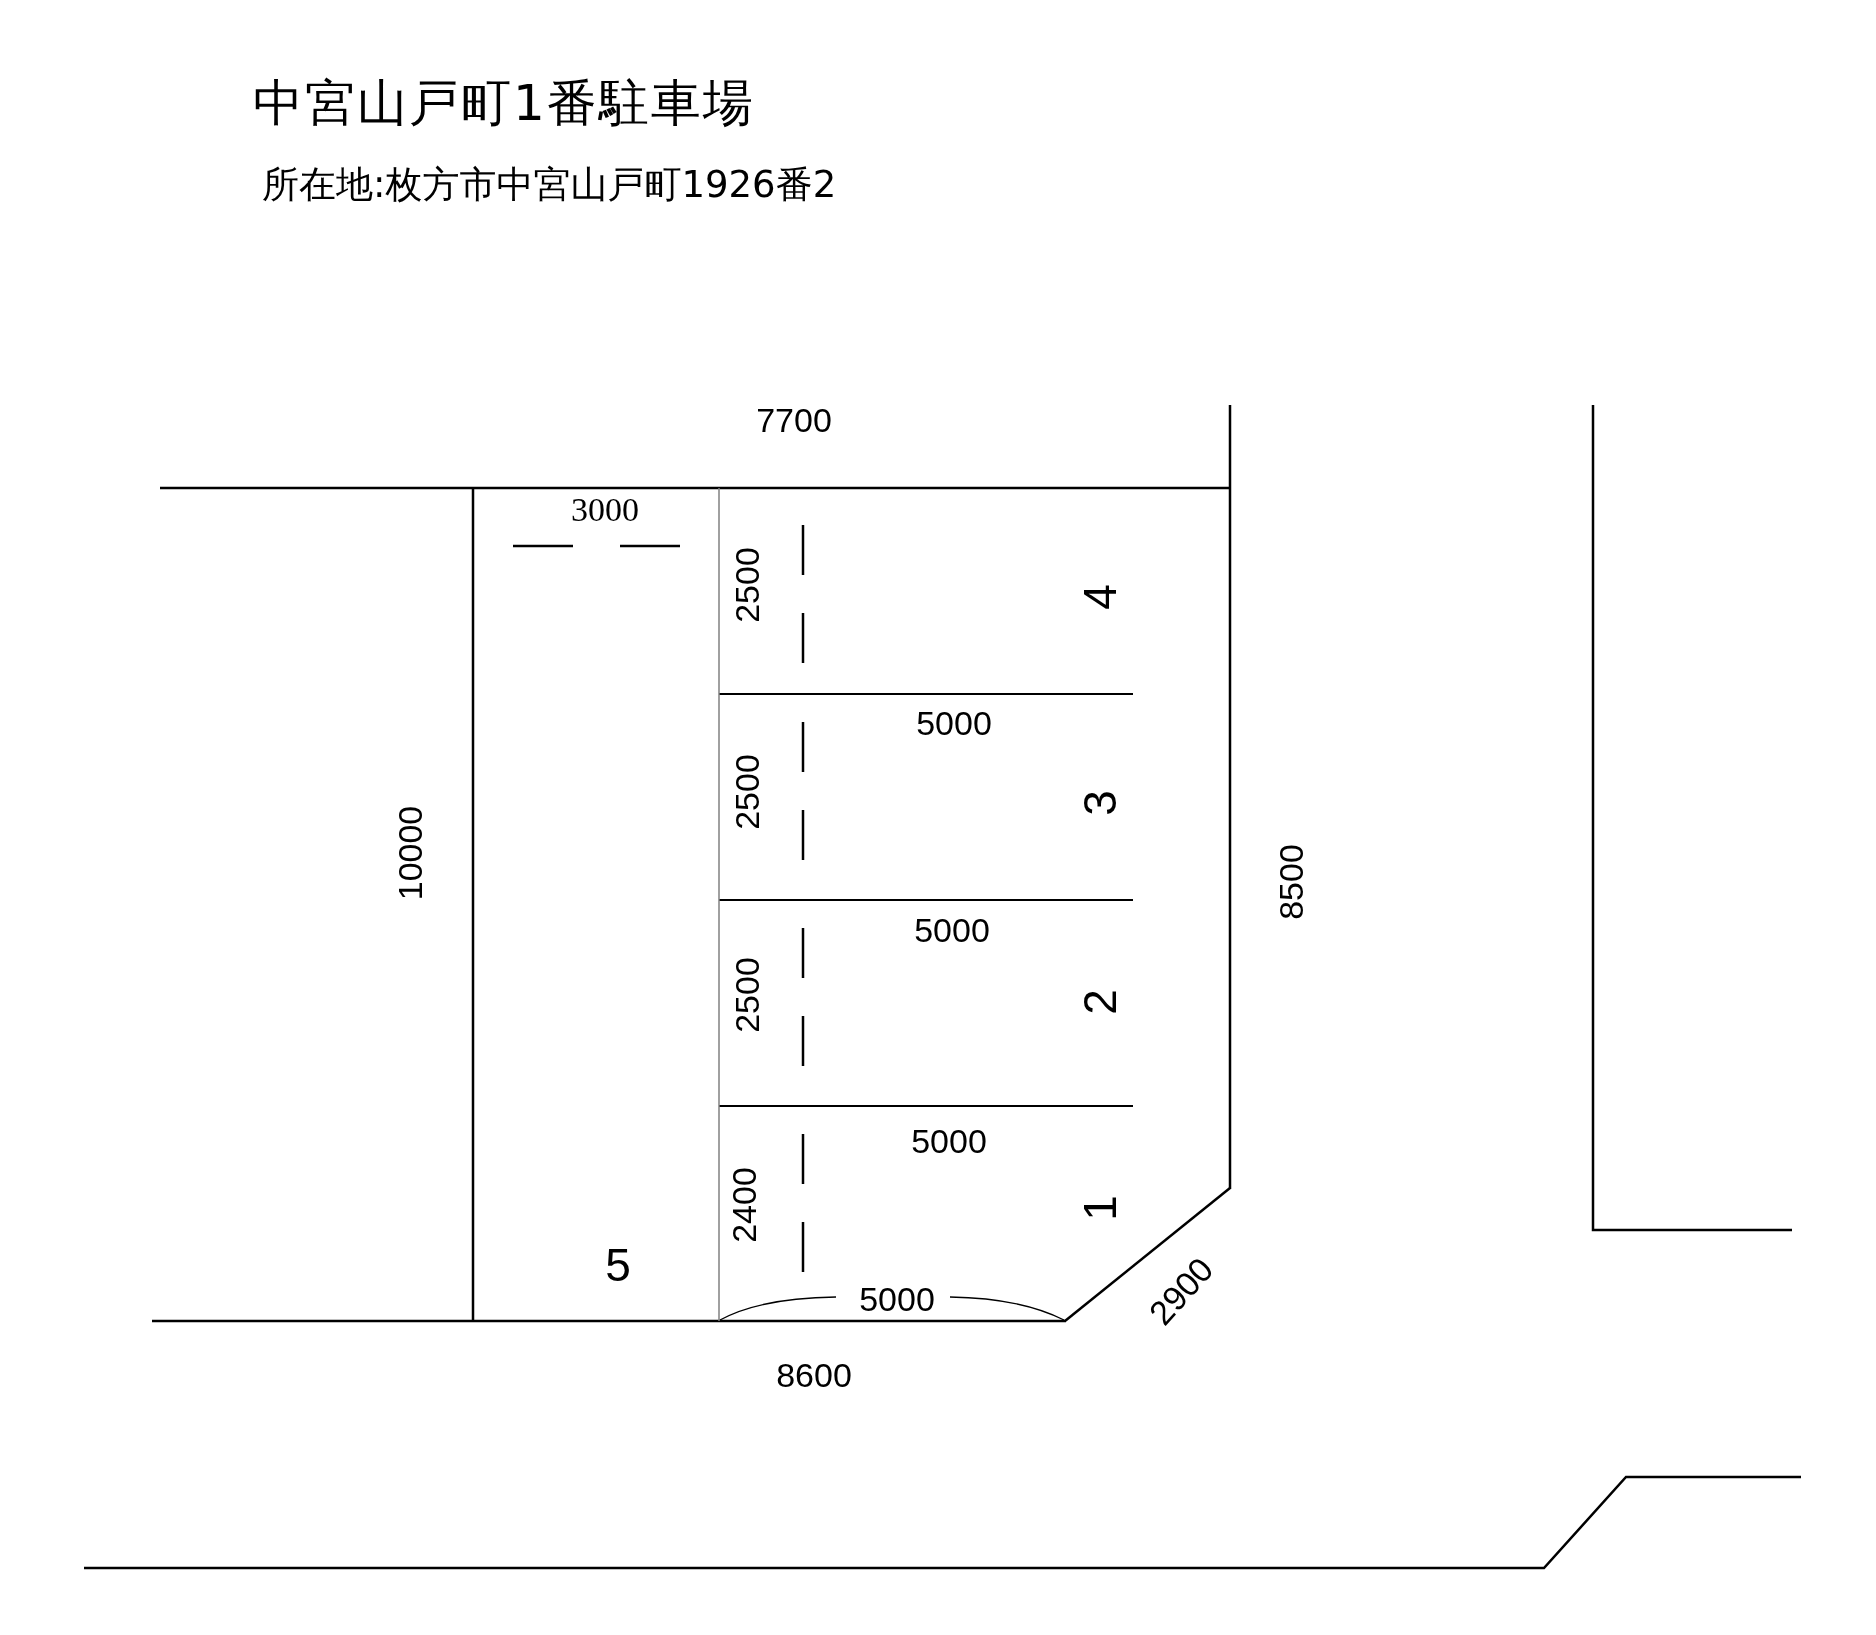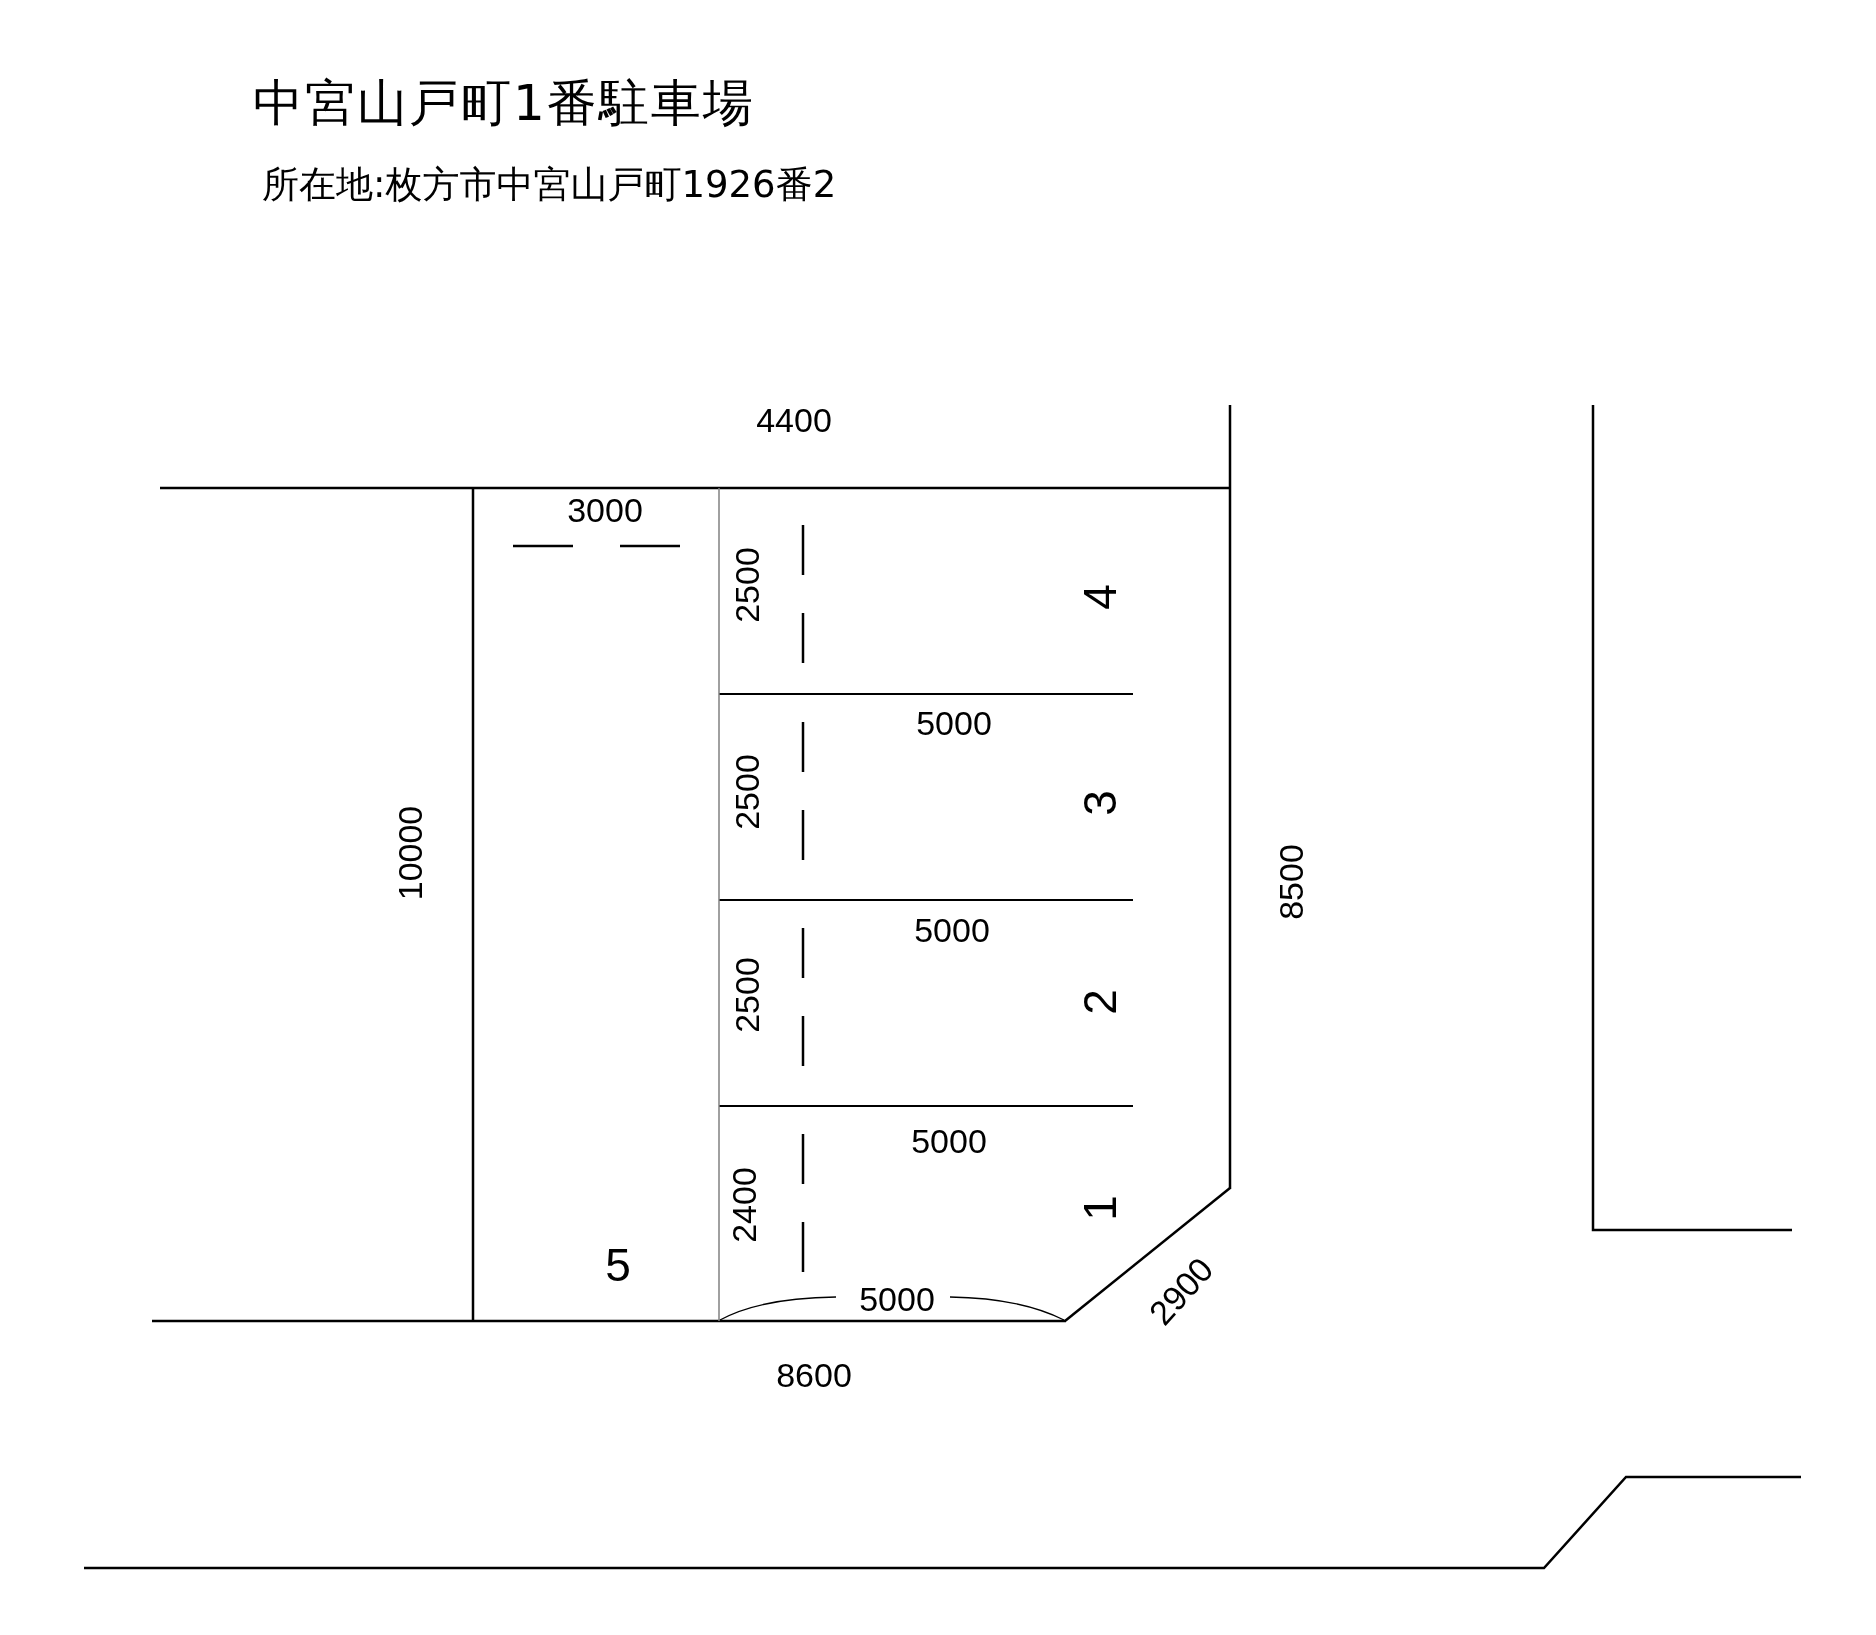--- a/index.html
+++ b/index.html
@@ -58,22 +58,22 @@
 
     <polyline points="84,1568 1544,1568 1626,1477 1801,1477"></polyline>
   </g>
 
   <line x1="719" y1="488" x2="719" y2="1321" stroke="#808080" stroke-width="1.5"></line>
 
   <path d="M 720 1320 Q 760 1298 836 1297" stroke="#000" stroke-width="1.3" fill="none"></path>
   <path d="M 950 1297 Q 1020 1298 1064 1320" stroke="#000" stroke-width="1.3" fill="none"></path>
 </svg>
 
-<div class="lbl" style="left:794px; top:420px;">4400</div>
-<div class="lbl" style="left:605px; top:510px;">3000</div>
+<div class="lbl" style="left:794px; top:420px;">7700</div>
+<div class="lbl" style="left:605px; top:510px;font-family:Liberation Serif, serif;">3000</div>
 <div class="lbl rot" style="left:410px; top:853px;">10000</div>
 <div class="lbl rot" style="left:1291px; top:882px;">8500</div>
 
 <div class="lbl rot" style="left:747px; top:585px;">2500</div>
 <div class="lbl rot" style="left:747px; top:792px;">2500</div>
 <div class="lbl rot" style="left:747px; top:995px;">2500</div>
 <div class="lbl rot" style="left:744px; top:1205px;">2400</div>
 
 <div class="lbl" style="left:954px; top:723px;">5000</div>
 <div class="lbl" style="left:952px; top:930px;">5000</div>

